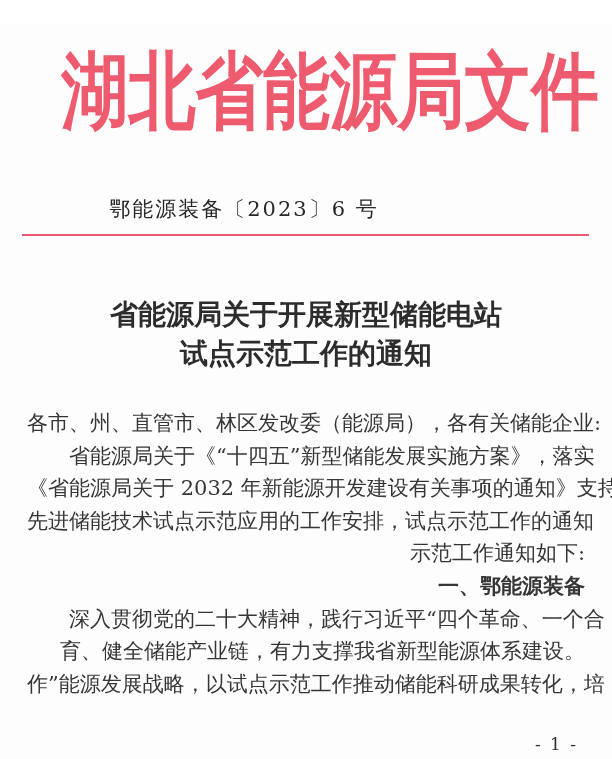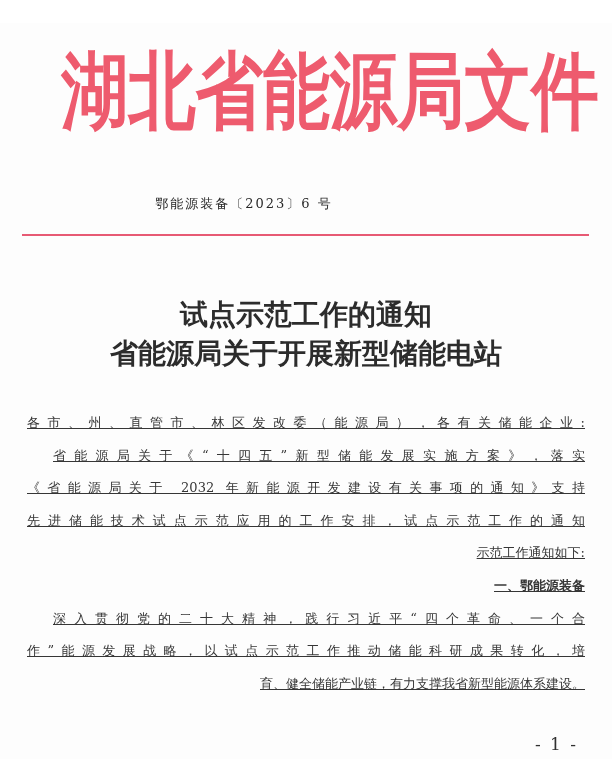--- a/index.html
+++ b/index.html
@@ -31,21 +31,21 @@
     transform-origin: 50% 50%;
     white-space: nowrap;
     letter-spacing: 0;
   }
   .doc-number {
     position: absolute;
     top: 172px;
     left: 0;
     width: 488px;
     text-align: center;
-    font-size: 13px;
+    font-size: 21px;
     letter-spacing: 2px;
     color: #272727;
     white-space: nowrap;
   }
   .red-line {
     position: absolute;
     top: 211px;
     left: 22px;
     width: 567px;
     height: 2px;
@@ -60,24 +60,23 @@
     font-size: 28px;
     line-height: 39px;
     font-weight: bold;
     color: #2c2c2c;
   }
   .doc-body {
     position: absolute;
     top: 384px;
     left: 27px;
     width: 558px;
-    font-size: 13px;
+    font-size: 21px;
     line-height: 32.6px;
     color: #363636;
-    text-decoration: underline;
   }
   .body-line {
     white-space: nowrap;
     text-align: right;
   }
   .body-line.justify {
     text-align: justify;
     text-align-last: justify;
   }
   .body-line.indent {
@@ -101,31 +100,31 @@
 
 <div class="page">
 
   <h1 class="red-head">湖北省能源局文件</h1>
 
   <div class="doc-number">鄂能源装备〔2023〕6 号</div>
 
   <div class="red-line"></div>
 
   <div class="doc-title">
+    <div>省能源局关于开展新型储能电站</div>
     <div>试点示范工作的通知</div>
-    <div>省能源局关于开展新型储能电站</div>
   </div>
 
   <div class="doc-body">
       <div class="body-line justify">各市、州、直管市、林区发改委（能源局），各有关储能企业:</div>
       <div class="body-line indent justify">省能源局关于《“十四五”新型储能发展实施方案》，落实</div>
       <div class="body-line justify">《省能源局关于 2032 年新能源开发建设有关事项的通知》支持</div>
       <div class="body-line justify">先进储能技术试点示范应用的工作安排，试点示范工作的通知</div>
       <div class="body-line">示范工作通知如下:</div>
       <div class="body-line indent bold">一、鄂能源装备</div>
       <div class="body-line indent justify">深入贯彻党的二十大精神，践行习近平“四个革命、一个合</div>
+      <div class="body-line">育、健全储能产业链，有力支撑我省新型能源体系建设。</div>
       <div class="body-line justify">作”能源发展战略，以试点示范工作推动储能科研成果转化，培</div>
-      <div class="body-line">育、健全储能产业链，有力支撑我省新型能源体系建设。</div>
     </div>
 
   <div class="page-number">- 1 -</div>
 
 </div>
 
 </body></html>

